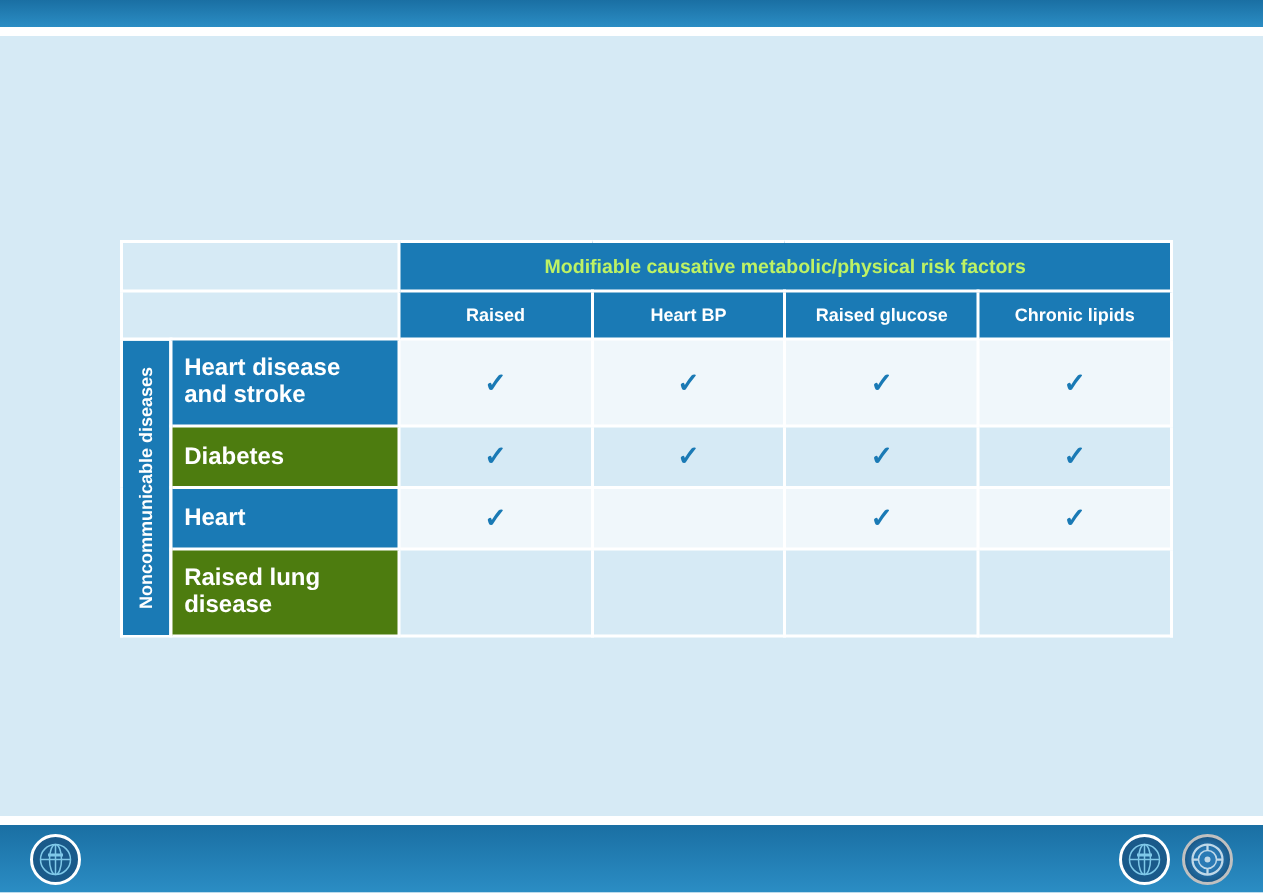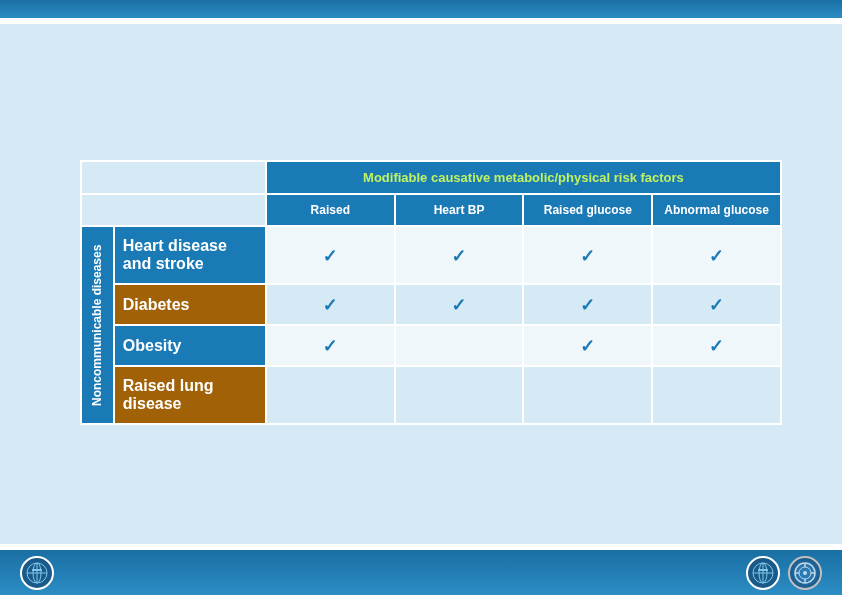--- a/index.html
+++ b/index.html
@@ -143,21 +143,21 @@
       border: 2px solid #ffffff;
       vertical-align: middle;
     }
 
     .data-cell.empty {
       background: #f0f7fb;
     }
 
     
     .row-alt .disease-cell {
-      background: #a16207;
+      background: #4d7c0f;
     }
     .row-alt .data-cell {
       background: #d6eaf5;
     }
 
     
     .footer-logos {
       position: absolute;
       bottom: 0;
       left: 0;
@@ -225,21 +225,21 @@
       <thead>
         <tr>
           <td colspan="2" style="background:#d6eaf5; border: 2px solid #ffffff;"></td>
           <td colspan="4" class="header-main">Modifiable causative metabolic/physical risk factors</td>
         </tr>
         <tr>
           <td colspan="2" style="background:#d6eaf5; border: 2px solid #ffffff;"></td>
           <td class="subheader-label">Raised</td>
           <td class="subheader-label">Heart BP</td>
           <td class="subheader-label">Raised glucose</td>
-          <td class="subheader-label">Abnormal glucose</td>
+          <td class="subheader-label">Chronic lipids</td>
         </tr>
       </thead>
       <tbody>
 
         <tr>
           <td rowspan="4" class="vertical-label-cell">Noncommunicable diseases</td>
           <td class="disease-cell">Heart disease and stroke</td>
           <td class="data-cell"><span class="checkmark">✓</span></td>
           <td class="data-cell"><span class="checkmark">✓</span></td>
           <td class="data-cell"><span class="checkmark">✓</span></td>
@@ -248,21 +248,21 @@
 
         <tr class="row-alt">
           <td class="disease-cell">Diabetes</td>
           <td class="data-cell"><span class="checkmark">✓</span></td>
           <td class="data-cell"><span class="checkmark">✓</span></td>
           <td class="data-cell"><span class="checkmark">✓</span></td>
           <td class="data-cell"><span class="checkmark">✓</span></td>
         </tr>
 
         <tr>
-          <td class="disease-cell">Obesity</td>
+          <td class="disease-cell">Heart</td>
           <td class="data-cell"><span class="checkmark">✓</span></td>
           <td class="data-cell empty"></td>
           <td class="data-cell"><span class="checkmark">✓</span></td>
           <td class="data-cell"><span class="checkmark">✓</span></td>
         </tr>
 
         <tr class="row-alt">
           <td class="disease-cell">Raised lung disease</td>
           <td class="data-cell empty"></td>
           <td class="data-cell empty"></td>

